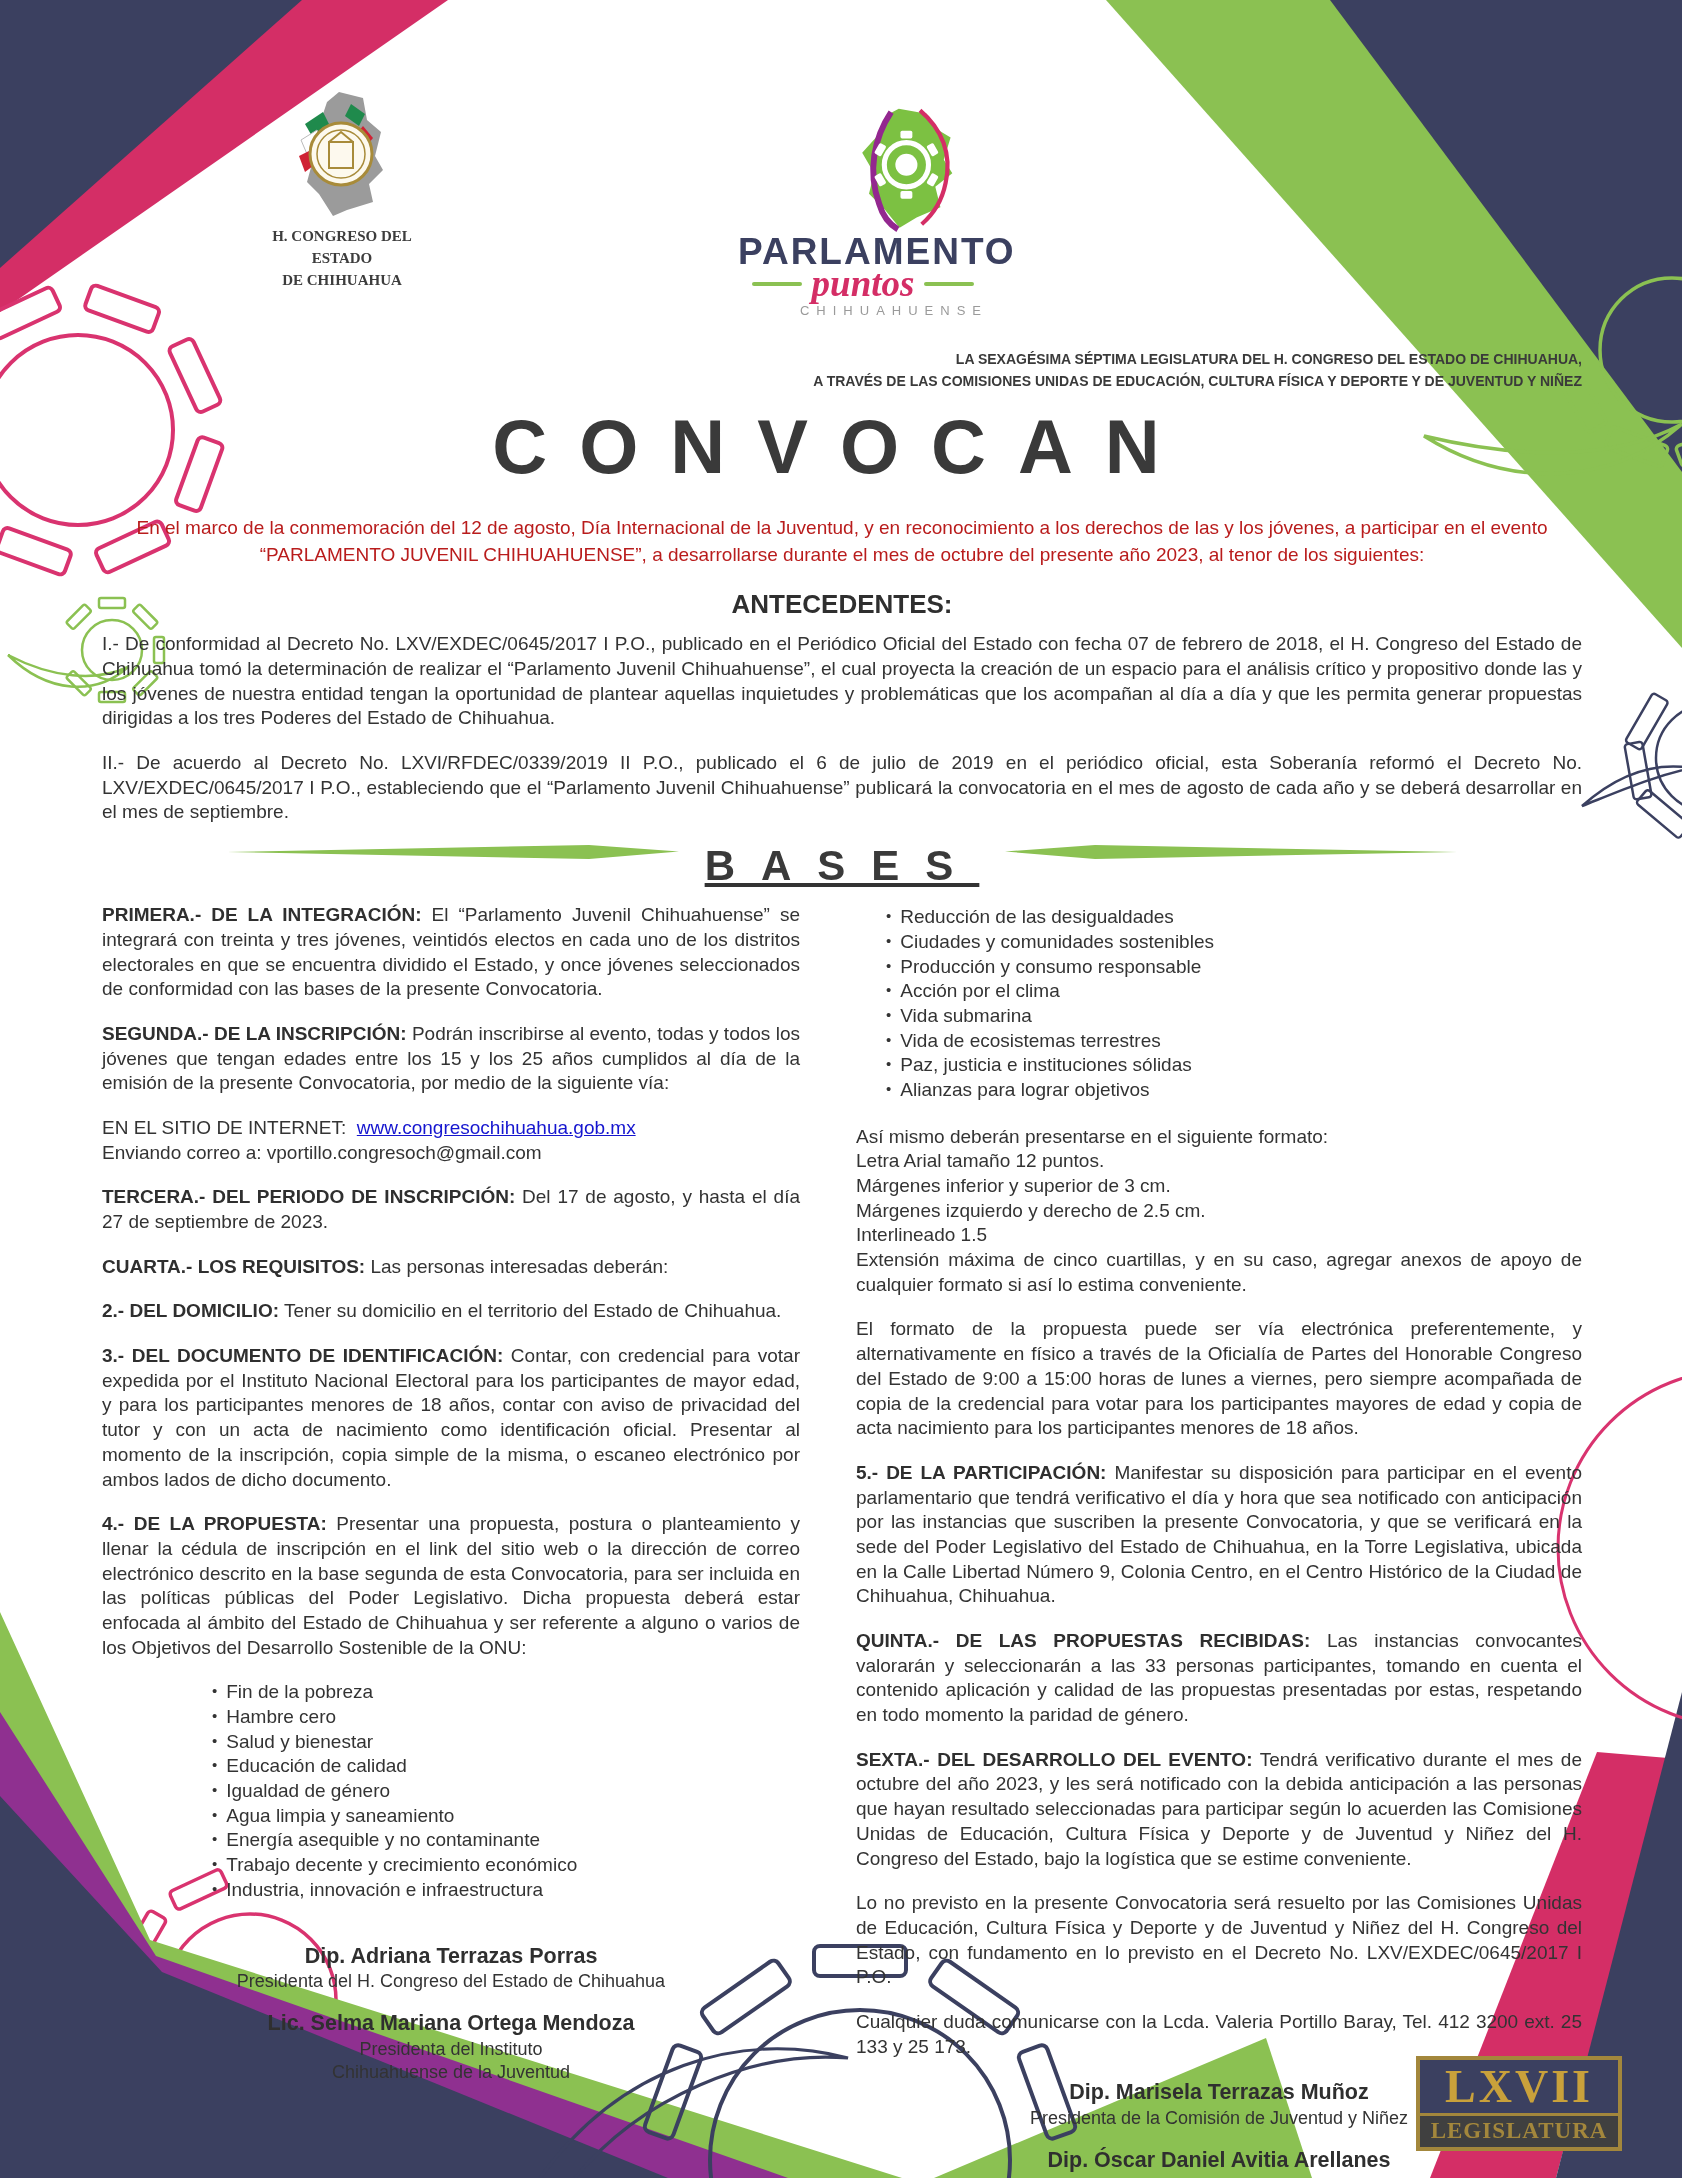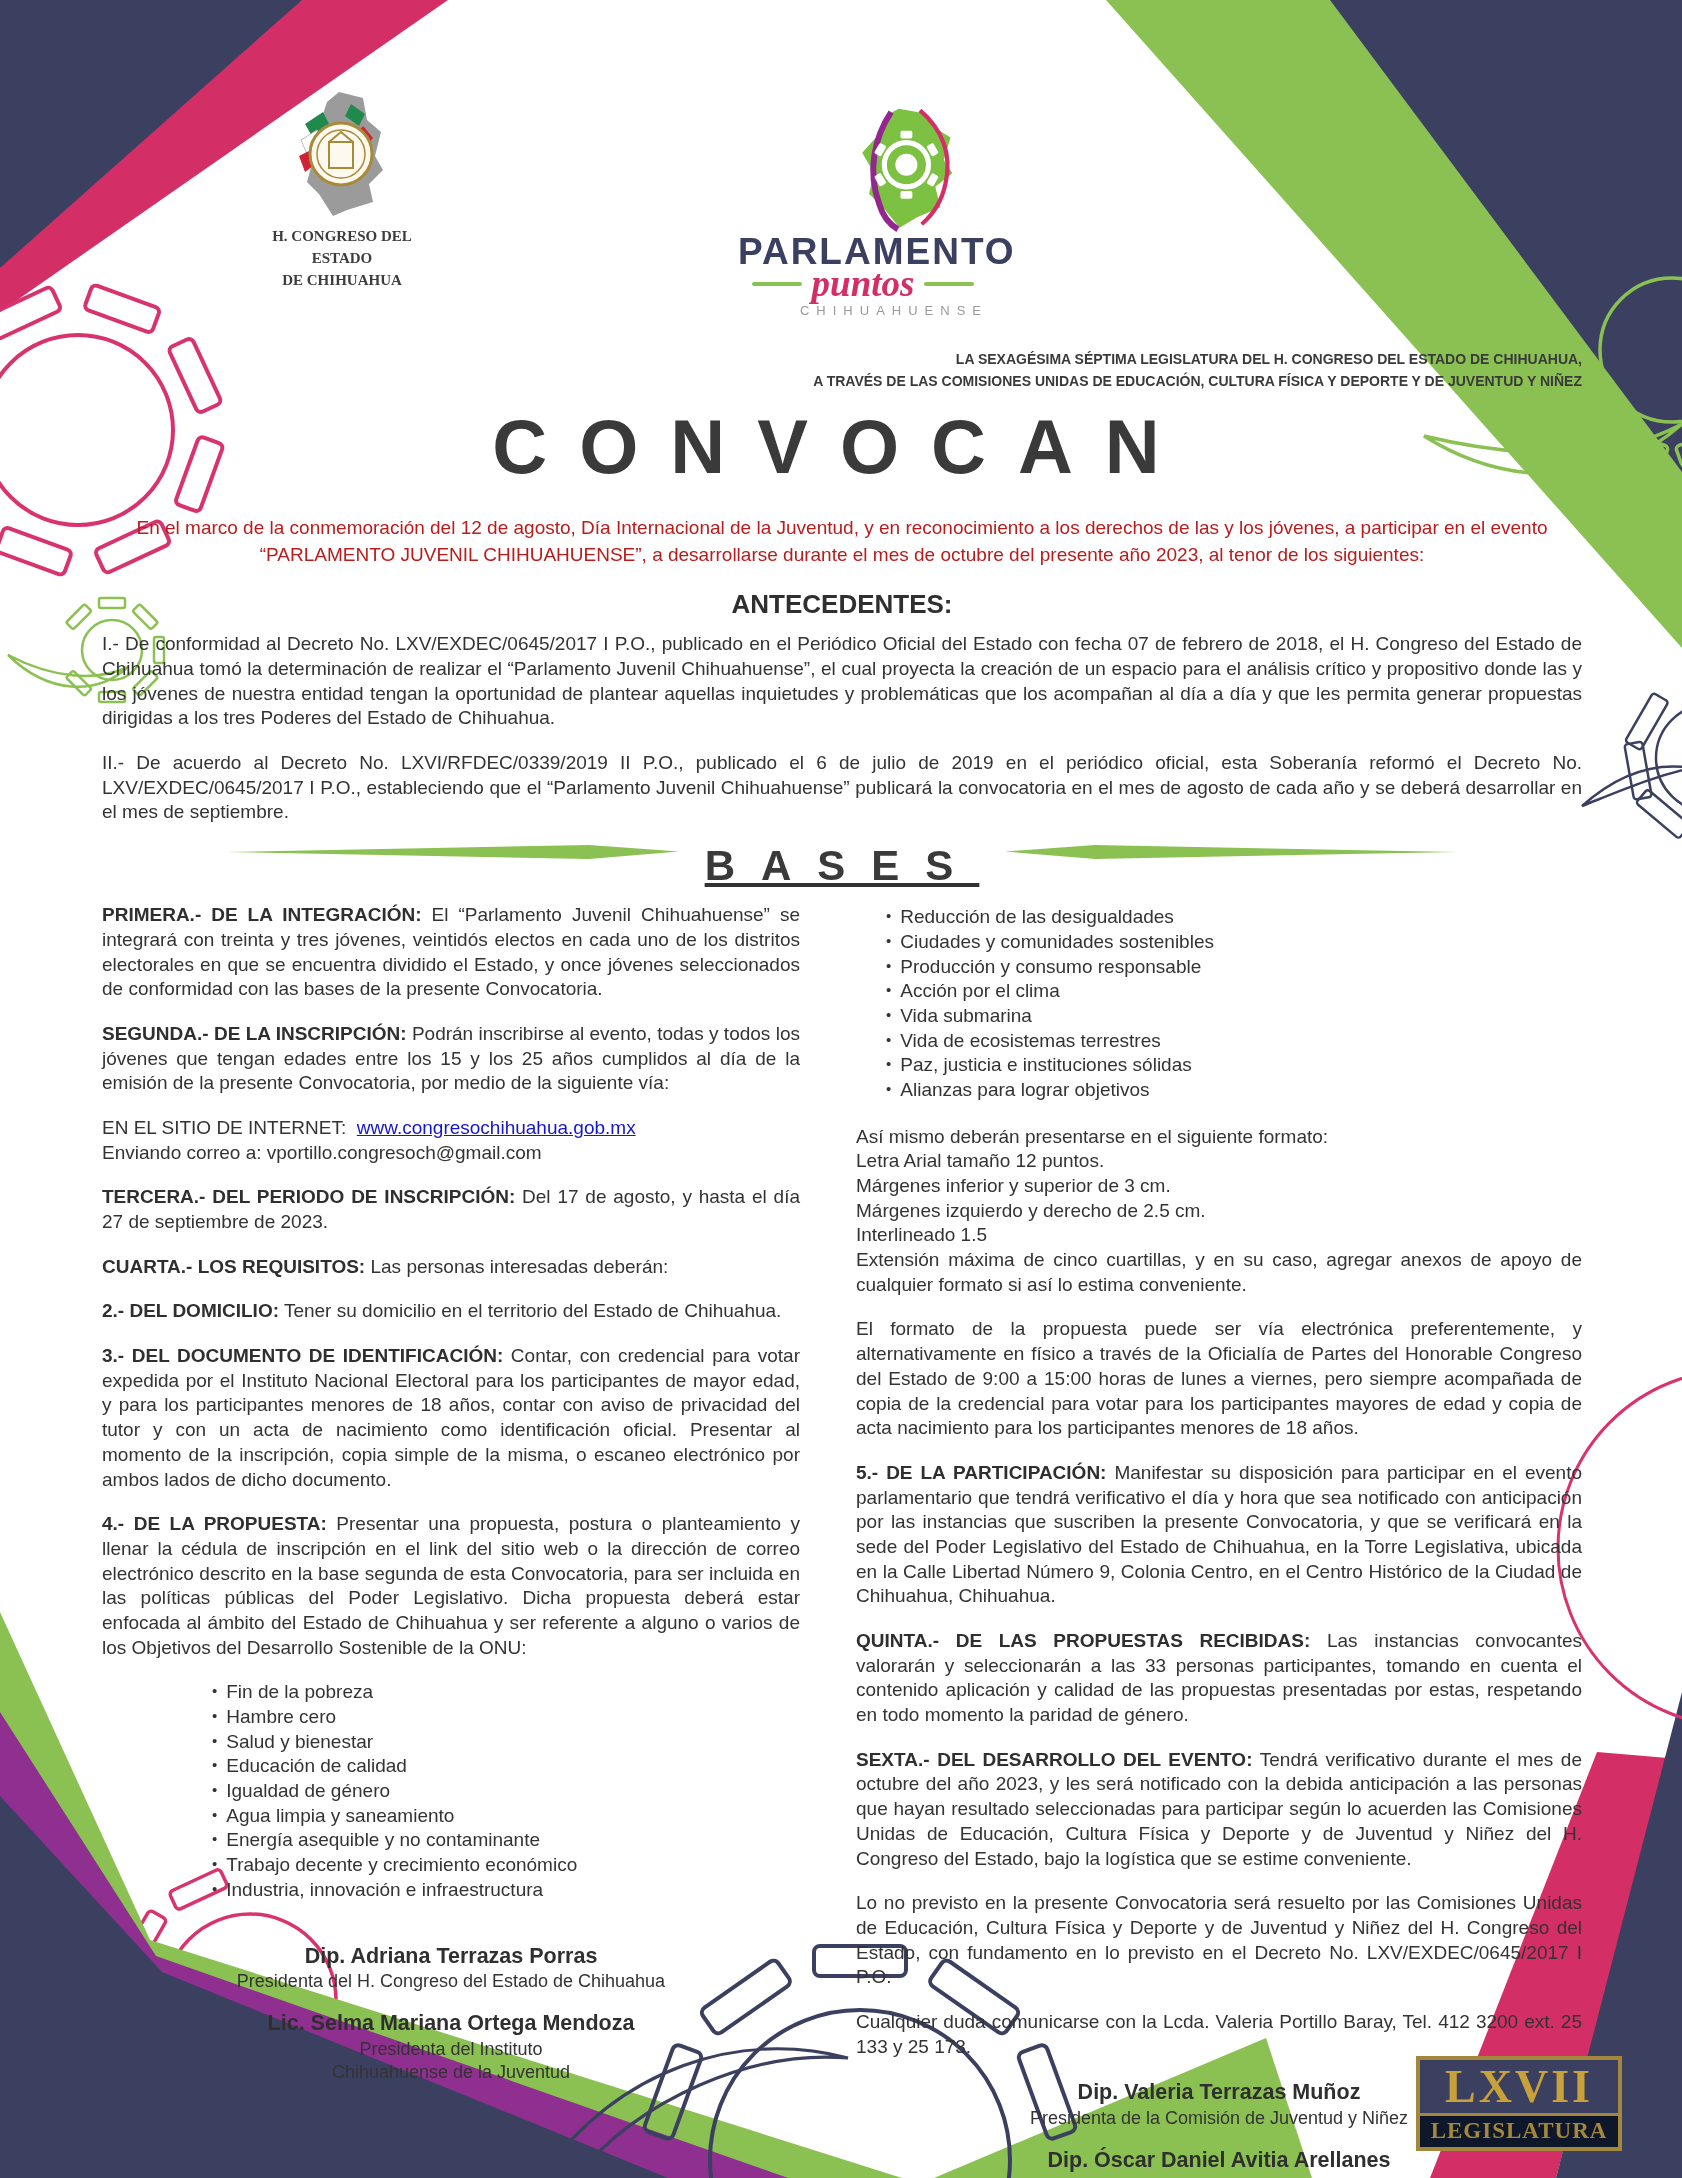--- a/index.html
+++ b/index.html
@@ -55,21 +55,21 @@
   .mb20{margin-bottom:20px;}
 
   
   .sigs{margin-top:40px;}
   .sigs-right{margin-top:10px;}
   .sig-block{margin-top:16px;}
   .sig-name{font-size:21.5px;font-weight:700;color:#2f2f2f;text-align:center;line-height:1.3;}
   .sig-role{font-size:18px;color:#333;text-align:center;line-height:1.3;}
 
   
-  .lxvii{position:absolute;left:1416px;top:2056px;width:198px;border:4px solid #a3873c;background:#0f172a;}
+  .lxvii{position:absolute;left:1416px;top:2056px;width:198px;border:4px solid #a3873c;background:#404040;}
   .lxvii-top{background:#3b4060;text-align:center;padding:3px 0 2px;}
   .lxvii-roman{font-family:"Liberation Serif",serif;font-weight:700;font-size:46px;color:#c9a13b;
                letter-spacing:3px;line-height:1.05;}
   .lxvii-bottom{text-align:center;padding:2px 0 3px;border-top:3px solid #a3873c;}
   .lxvii-word{font-family:"Liberation Serif",serif;font-weight:700;font-size:23px;color:#a3873c;letter-spacing:1px;}
 </style>
 </head>
 <body>
 
 <div class="page">
@@ -353,21 +353,21 @@
         <p class="just"><span class="lead">QUINTA.- DE LAS PROPUESTAS RECIBIDAS:</span> <span>Las instancias convocantes valorarán y seleccionarán a las 33 personas participantes, tomando en cuenta el contenido aplicación y calidad de las propuestas presentadas por estas, respetando en todo momento la paridad de género.</span></p>
 
         <p class="just"><span class="lead">SEXTA.- DEL DESARROLLO DEL EVENTO:</span> <span>Tendrá verificativo durante el mes de octubre del año 2023, y les será notificado con la debida anticipación a las personas que hayan resultado seleccionadas para participar según lo acuerden las Comisiones Unidas de Educación, Cultura Física y Deporte y de Juventud y Niñez del  H. Congreso del Estado, bajo la logística que se estime conveniente.</span></p>
 
         <p class="just">Lo no previsto en la presente Convocatoria será resuelto por las Comisiones Unidas de Educación, Cultura Física y Deporte y de Juventud y Niñez del  H. Congreso del Estado, con fundamento en lo previsto en el Decreto No. LXV/EXDEC/0645/2017 I P.O.</p>
 
         <p class="just">Cualquier duda comunicarse con la Lcda. Valeria Portillo Baray, Tel. 412 3200 ext. 25 133 y 25 173.</p>
 
         <div class="sigs sigs-right">
           <div class="sig-block">
-            <div class="sig-name">Dip. Valeria Terrazas Muñoz</div>
+            <div class="sig-name">Dip. Marisela Terrazas Muñoz</div>
             <div class="sig-role">Presidenta de la Comisión de Juventud y Niñez</div>
           </div>
           <div class="sig-block">
             <div class="sig-name">Dip. Óscar Daniel Avitia Arellanes</div>
 
           </div>
         </div>
       </div>
     </div>
   </div>

